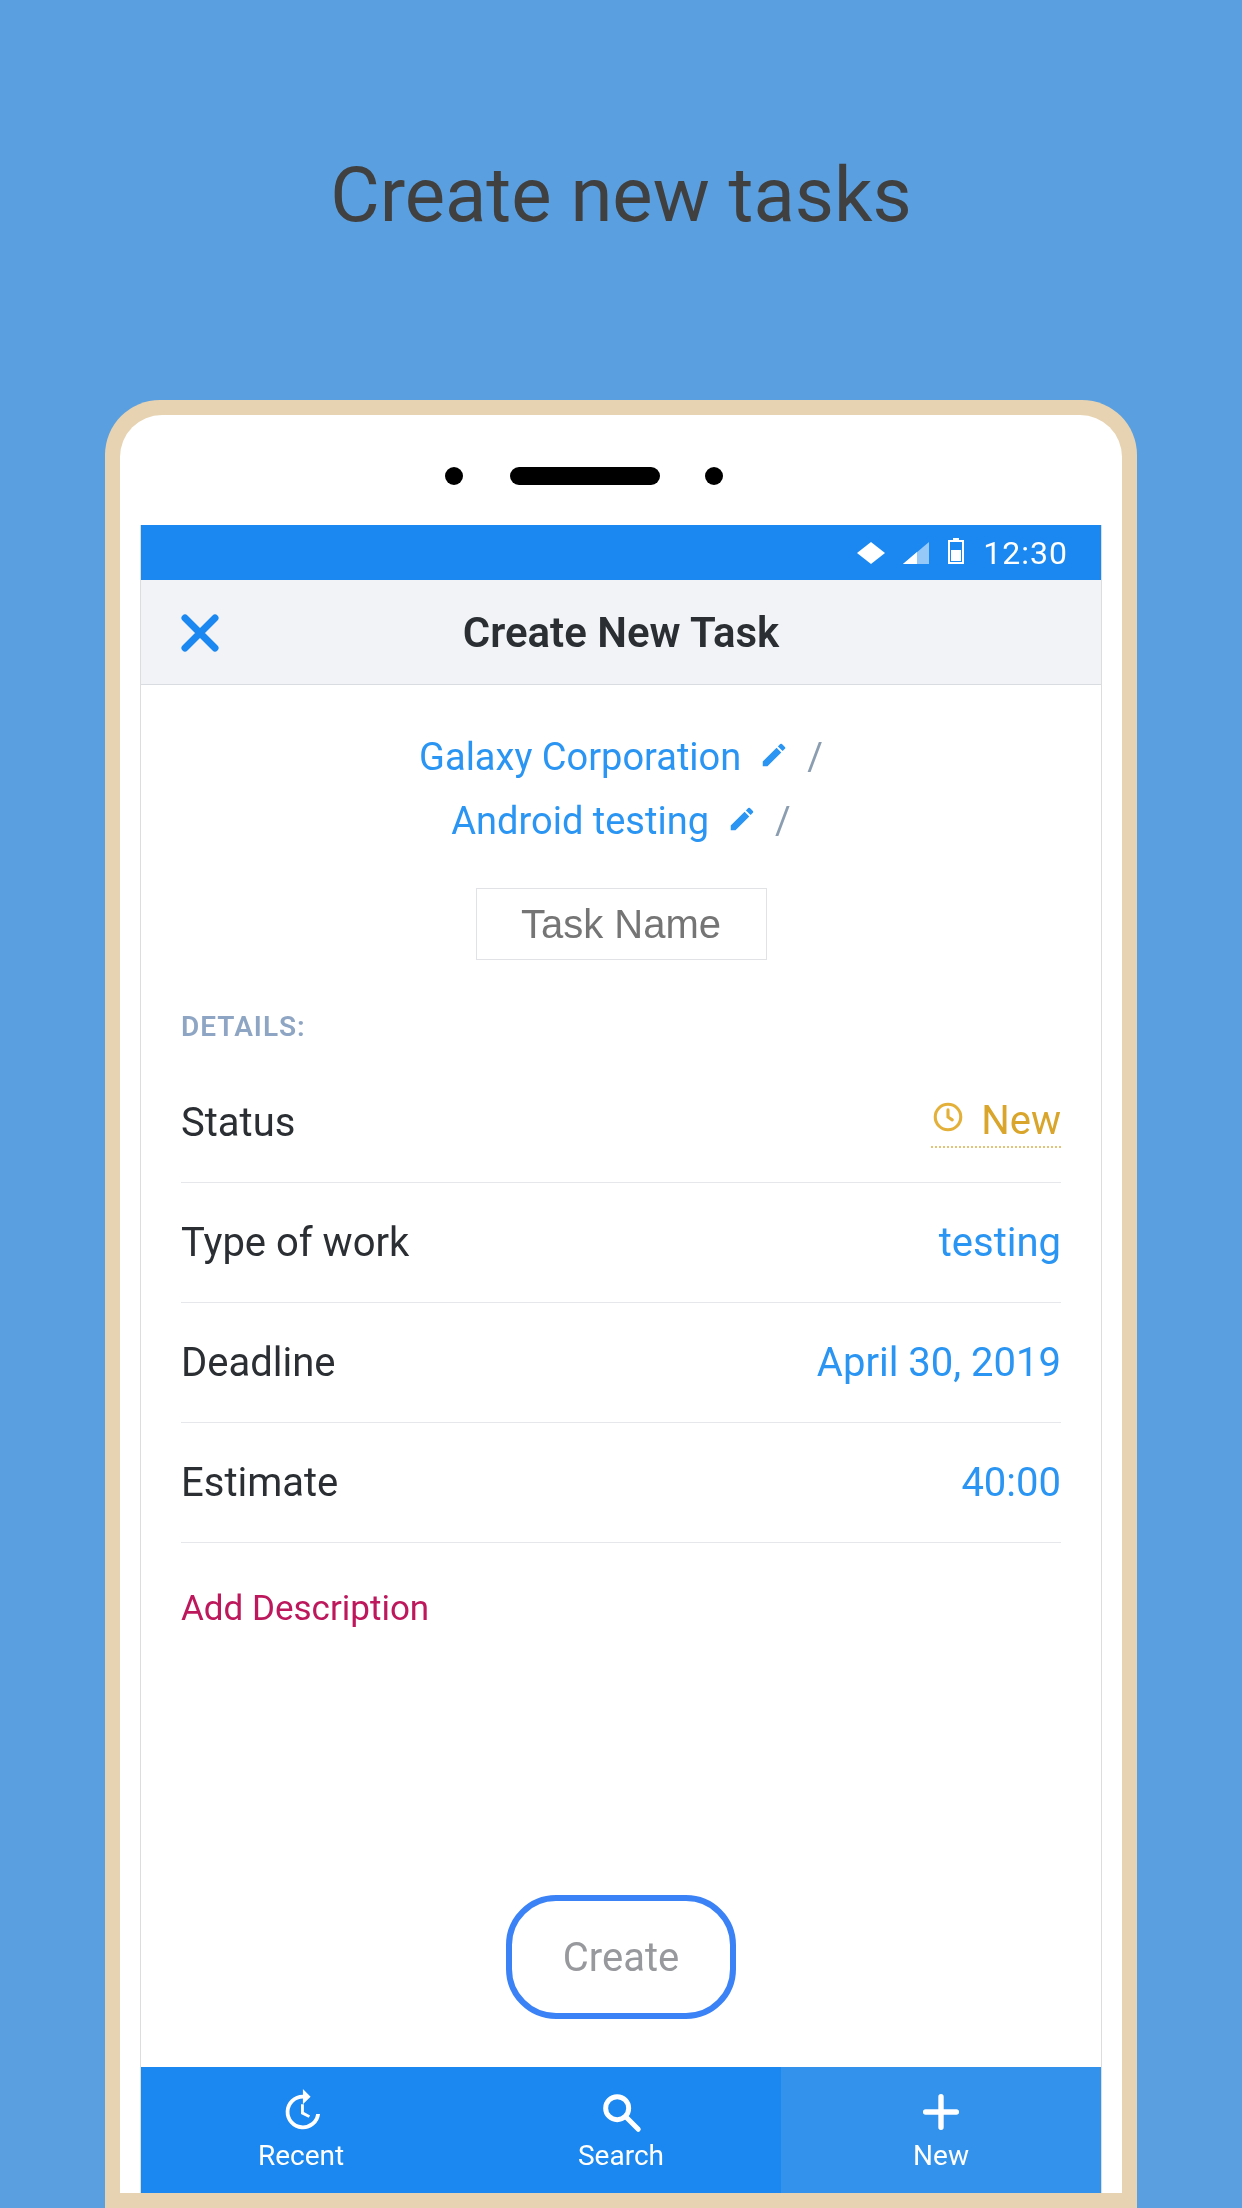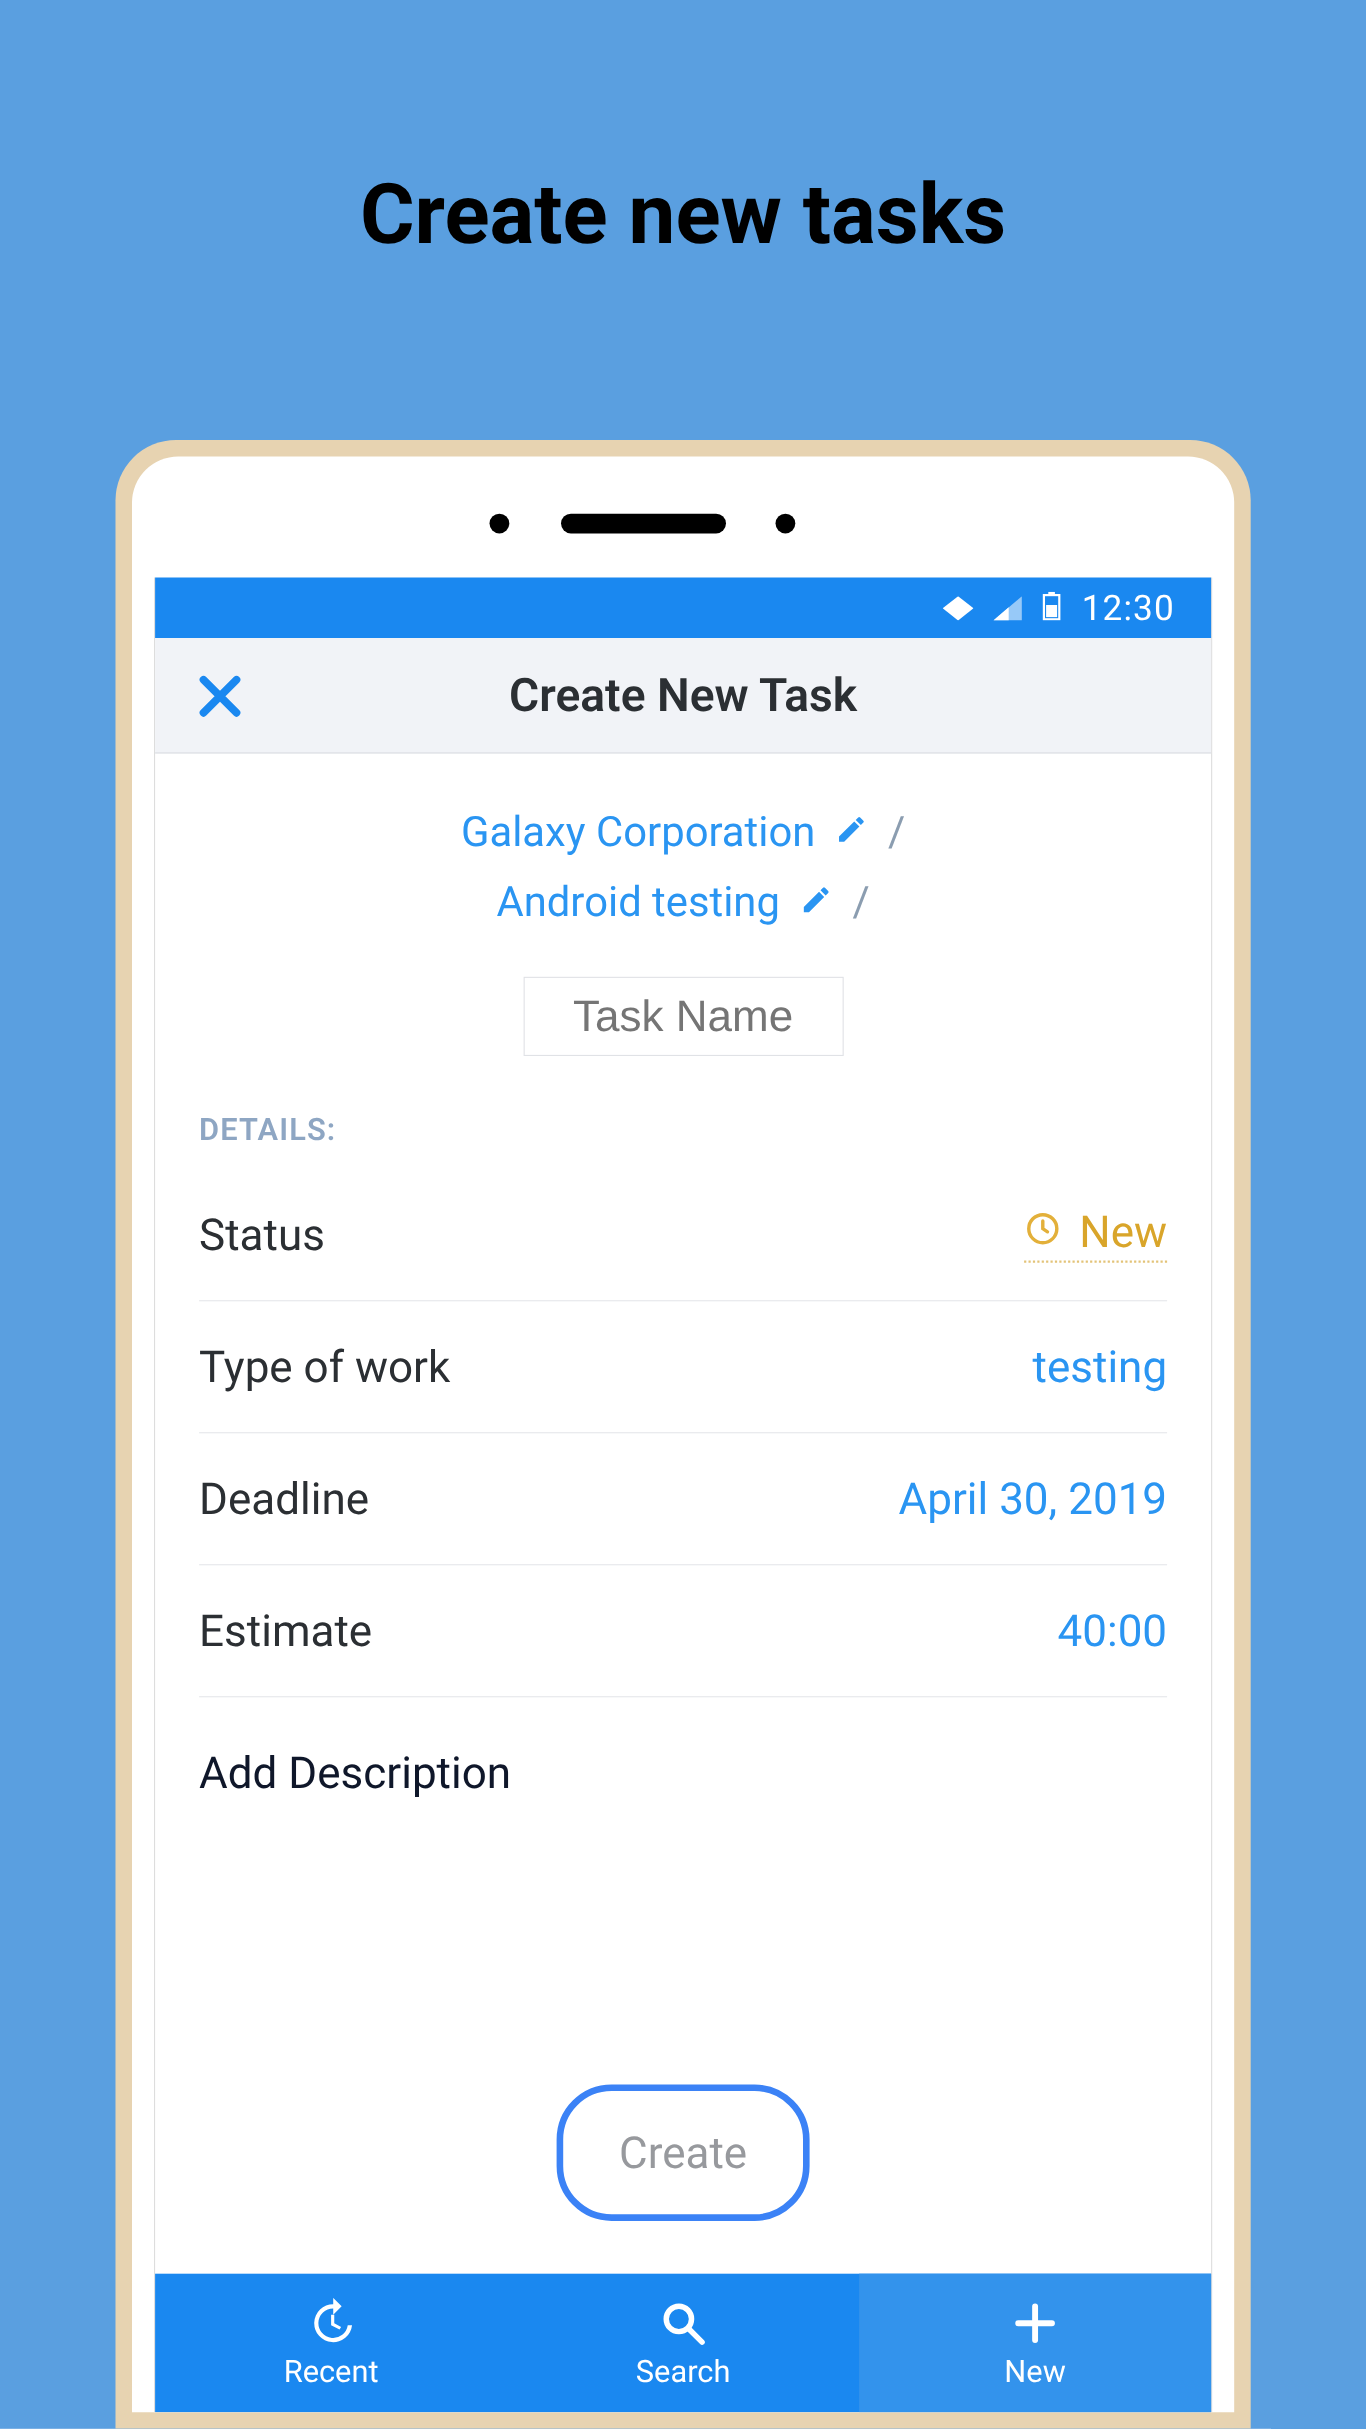--- a/index.html
+++ b/index.html
@@ -7,23 +7,23 @@
   body {
     background: #5a9fe0;
     font-family: -apple-system, "Segoe UI", Roboto, Arial, sans-serif;
     position: relative;
   }
   .promo-title {
     position: absolute;
     top: 150px;
     left: 0; right: 0;
     text-align: center;
-    color: #000000;
+    color: #404040;
     font-size: 76px;
-    font-weight: 700;
+    font-weight: 400;
   }
   .phone-shell {
     position: absolute;
     top: 400px;
     left: 105px;
     width: 1032px;
     height: 1808px;
     background: #e7d3b1;
     border-radius: 55px 55px 0 0;
     padding: 15px;
@@ -148,22 +148,22 @@
   .row .value { color: #2a95f2; }
   .row .value.status {
     color: #d9a52a;
     border-bottom: 2px dotted #e3c378;
     padding-bottom: 2px;
     display: flex;
     align-items: center;
     gap: 16px;
   }
   .add-desc {
-    color: #0f172a;
-    font-size: 40px;
+    color: #be185d;
+    font-size: 35px;
     margin: 45px 40px 0;
   }
   .create-btn-wrap {
     flex: 1;
     display: flex;
     align-items: flex-end;
     justify-content: center;
     padding-bottom: 48px;
   }
   .create-btn {

